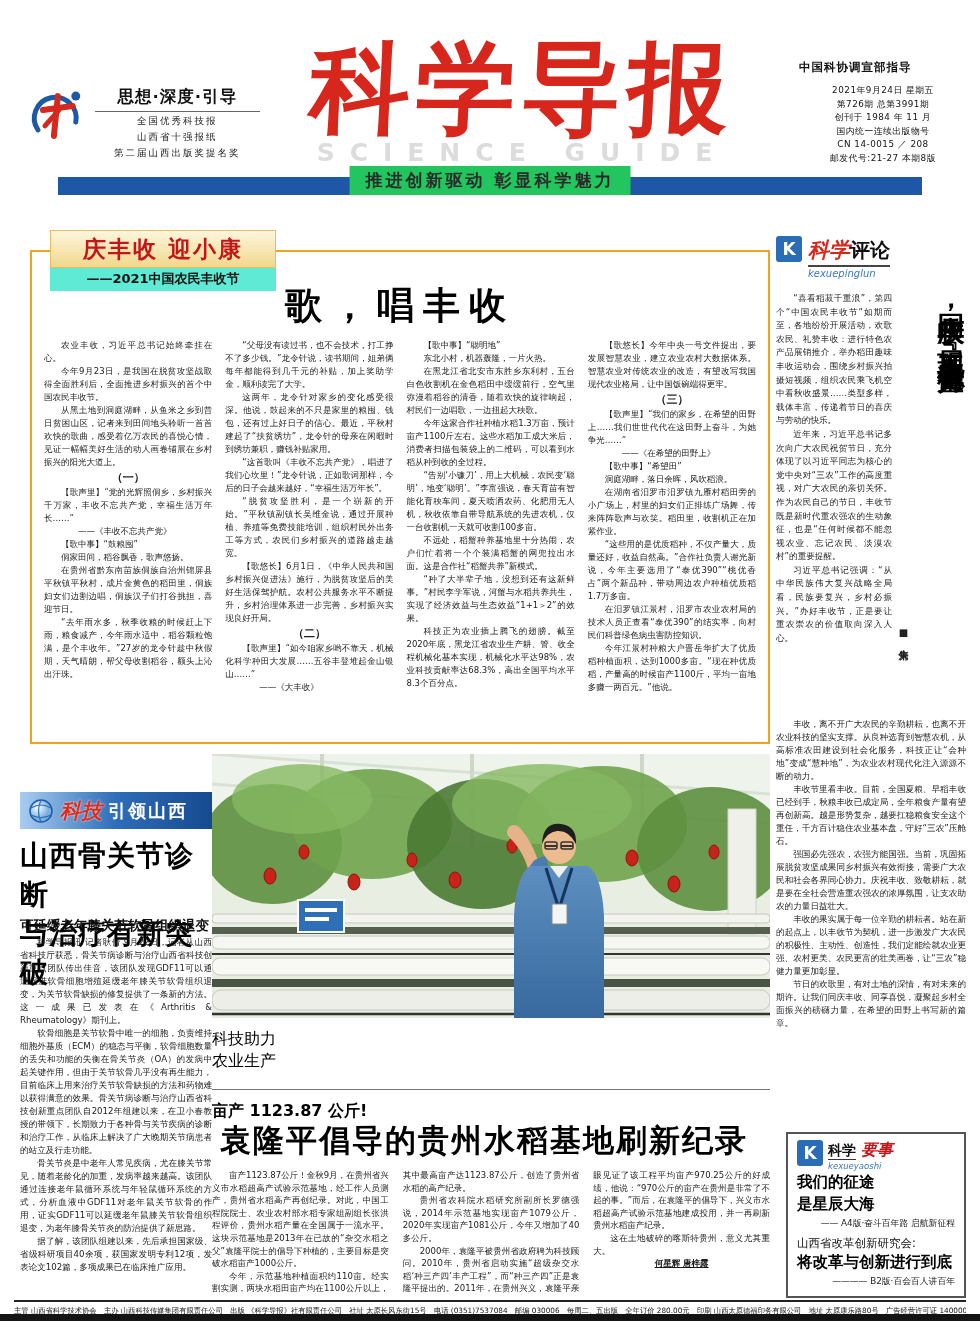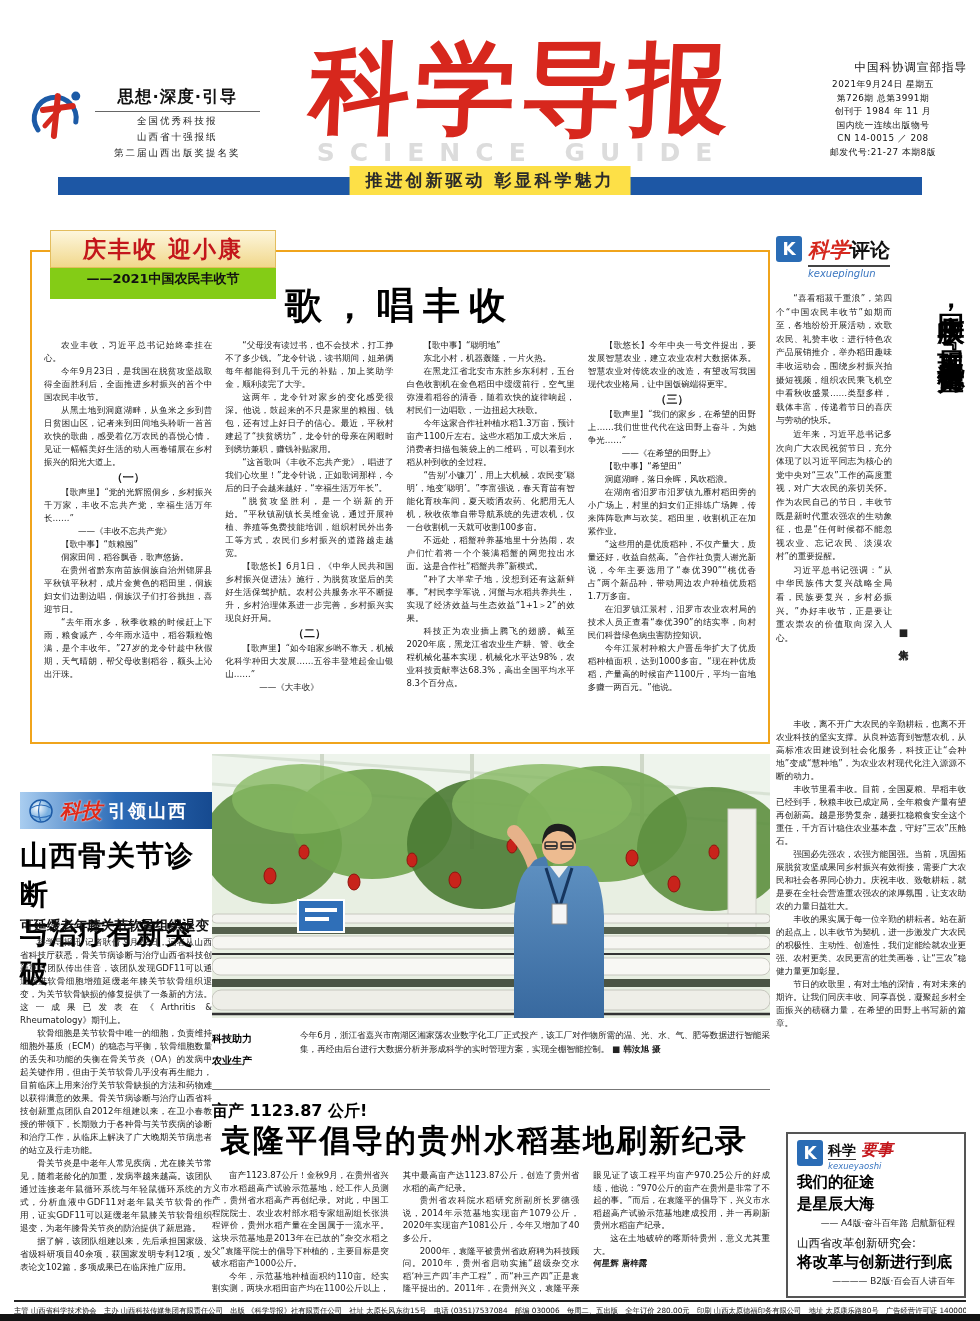--- a/index.html
+++ b/index.html
@@ -12,45 +12,45 @@
   .brand-l1{font-size:16.5px;font-weight:bold;letter-spacing:1px;border-bottom:1px solid #666;
             padding-bottom:3px;text-align:center;}
   .brand-ln{font-size:9.5px;letter-spacing:2px;margin-top:3px;color:#222;text-align:center;}
   .mast-title{position:absolute;left:248px;top:36px;width:548px;text-align:center;
               font-family:"DejaVu Serif","Liberation Serif",serif;font-weight:900;
               font-size:100px;line-height:104px;color:#d7271d;letter-spacing:6px;
               transform:skewX(-3deg);white-space:nowrap;}
   .mast-en{position:absolute;left:248px;top:138px;width:548px;text-align:center;
            font-size:25px;font-weight:bold;letter-spacing:15px;color:#dcdcdc;}
   .pub-info{position:absolute;left:799px;top:60px;width:168px;}
-  .pub-guide{font-size:11.5px;font-weight:normal;letter-spacing:1px;margin-bottom:3px;text-align:right;}
+  .pub-guide{font-size:11.5px;font-weight:bold;letter-spacing:1px;margin-bottom:9px;}
   .pub-line{font-size:8.8px;line-height:13.5px;letter-spacing:.5px;color:#111;text-align:center;}
   .slogan-bar{position:absolute;left:58px;top:177px;width:864px;height:18px;background:#1d57a5;}
-  .slogan-text{position:absolute;left:50%;transform:translateX(-50%);top:166px;background:#fde047;
+  .slogan-text{position:absolute;left:50%;transform:translateX(-50%);top:166px;background:#22c55e;
                padding:3px 16px;font-size:17px;font-weight:bold;letter-spacing:3px;color:#2a2a2a;
                white-space:nowrap;}
 
   
   .gold-box{position:absolute;left:30px;top:250px;width:740px;height:494px;
             border:2.5px solid #f0a41c;box-sizing:border-box;background:#fff;}
   .fest-badge{position:absolute;left:50px;top:230px;width:226px;z-index:3;text-align:center;}
   .fest-top{background:linear-gradient(180deg,#fdf6dd,#f1d88c);border:1px solid #e3bd5e;
             padding:3px 4px 2px;font-size:23px;font-weight:900;color:#c3161b;letter-spacing:2px;
             font-family:"DejaVu Serif","Liberation Serif",serif;}
-  .fest-sub{background:#84cc16;padding:2px 0 11px;font-size:13px;font-weight:bold;color:#111;}
+  .fest-sub{background:#5eead4;padding:2px 0 3px;font-size:13px;font-weight:bold;color:#111;}
   .main-headline{position:absolute;left:32px;top:281px;width:736px;text-align:center;
                  font-size:37px;font-weight:900;letter-spacing:9px;color:#000;z-index:2;}
   .main-cols{position:absolute;left:44px;top:339px;width:712px;height:397px;overflow:hidden;
              column-count:4;column-gap:13px;font-size:8.5px;line-height:13px;
              text-align:justify;color:#1a1a1a;z-index:2;}
   .bp{margin:0;text-indent:2em;}
   .bp.sec{text-align:center;text-indent:0;font-weight:bold;font-size:11px;margin:2px 0;}
   .bp.lyric{font-family:"DejaVu Serif","Liberation Serif",serif;color:#222;}
   .bp.src{text-indent:4em;font-family:"DejaVu Serif","Liberation Serif",serif;}
-  .bp.byline{text-align:left;text-indent:0;font-weight:bold;}
+  .bp.byline{text-align:center;text-indent:0;font-weight:bold;text-decoration:underline;}
 
   
   .klogo{width:26px;height:26px;background:#2a6cb5;color:#fff;font-weight:900;font-size:17px;
          display:flex;align-items:center;justify-content:center;border-radius:3px;flex:none;}
   .comm-head{position:absolute;left:776px;top:236px;width:190px;display:flex;gap:6px;align-items:flex-start;}
   .sh-line{border-bottom:2px solid #444;padding-bottom:1px;white-space:nowrap;}
   .sh-red{font-family:"DejaVu Serif","Liberation Serif",serif;font-style:italic;font-weight:900;
           color:#d5281e;font-size:21px;}
   .sh-black{font-size:20px;font-weight:bold;color:#111;}
   .sh-py{color:#3a76c0;font-style:italic;font-size:10px;margin-top:1px;}
@@ -75,21 +75,21 @@
   .tech-h{position:absolute;left:20px;top:836px;width:192px;font-size:28px;font-weight:900;
           line-height:39px;letter-spacing:1px;color:#000;}
   .tech-sub{position:absolute;left:20px;top:917px;width:192px;font-size:13.5px;font-weight:bold;color:#111;}
   .tech-body{position:absolute;left:20px;top:936px;width:192px;height:353px;overflow:hidden;
              font-size:8.6px;line-height:13px;text-align:justify;color:#1a1a1a;}
 
   
   .photo{position:absolute;left:212px;top:754px;width:558px;height:264px;overflow:hidden;background:#dfe8d8;}
   .cap-row{position:absolute;left:212px;top:1024px;width:558px;height:66px;display:flex;gap:14px;
            border-bottom:1.5px solid #777;box-sizing:border-box;}
-  .cap-title{width:74px;font-size:10px;font-weight:700;line-height:22px;color:#000;padding-top:4px;}
+  .cap-title{width:74px;font-size:16px;font-weight:400;line-height:22px;color:#000;padding-top:4px;}
   .cap-text{flex:1;font-size:8.6px;line-height:13.5px;text-align:justify;color:#222;padding-top:5px;}
   .cap-credit{font-weight:bold;}
 
   
   .rice-kicker{position:absolute;left:212px;top:1101px;font-size:16px;font-weight:bold;color:#000;}
   .rice-headline{position:absolute;left:220px;top:1120px;width:558px;font-size:31px;font-weight:900;
                  letter-spacing:2px;color:#000;white-space:nowrap;}
   .rice-body{position:absolute;left:212px;top:1169px;width:558px;height:128px;overflow:hidden;
              column-count:3;column-gap:14px;font-size:8.5px;line-height:12.6px;
              text-align:justify;color:#1a1a1a;}
@@ -307,24 +307,20 @@
         <rect x="340" y="150" width="15" height="20" fill="#f5f5f5" stroke="#888"></rect>
       </g>
     </svg>
   </div>
 
   <div class="cap-row">
     <div class="cap-title">
       <div>科技助力</div>
       <div>农业生产</div>
     </div>
-    <div class="cap-text">
-      <span>今年6月，浙江省嘉兴市南湖区湘家荡农业数字化工厂正式投产，该工厂对作物所需的温、光、水、气、肥等数据进行智能采集，再经由后台进行大数据分析并形成科学的实时管理方案，实现全棚智能控制。</span>
-      <span class="cap-credit">■ 韩汝旭 摄</span>
-    </div>
   </div>
 
   <div class="rice-kicker">亩产 1123.87 公斤!</div>
   <div class="rice-headline">袁隆平倡导的贵州水稻基地刷新纪录</div>
   <div class="rice-body">
       <p class="bp">亩产1123.87公斤！金秋9月，在贵州省兴义市水稻超高产试验示范基地，经工作人员测产，贵州省水稻高产再创纪录。对此，中国工程院院士、农业农村部水稻专家组副组长张洪程评价，贵州水稻产量在全国属于一流水平。这块示范基地是2013年在已故的“杂交水稻之父”袁隆平院士的倡导下种植的，主要目标是突破水稻亩产1000公斤。</p>
       <p class="bp">今年，示范基地种植面积约110亩。经实割实测，两块水稻田亩产均在1100公斤以上，其中最高亩产达1123.87公斤，创造了贵州省水稻的高产纪录。</p>
       <p class="bp">贵州省农科院水稻研究所副所长罗德强说，2014年示范基地实现亩产1079公斤，2020年实现亩产1081公斤，今年又增加了40多公斤。</p>
       <p class="bp">2000年，袁隆平被贵州省政府聘为科技顾问。2010年，贵州省启动实施“超级杂交水稻‘种三产四’丰产工程”，而“种三产四”正是袁隆平提出的。2011年，在贵州兴义，袁隆平亲眼见证了该工程平均亩产970.25公斤的好成绩，他说：“970公斤的亩产在贵州是非常了不起的事。”而后，在袁隆平的倡导下，兴义市水稻超高产试验示范基地建成投用，并一再刷新贵州水稻亩产纪录。</p>
       <p class="bp">这在土地破碎的喀斯特贵州，意义尤其重大。</p>

